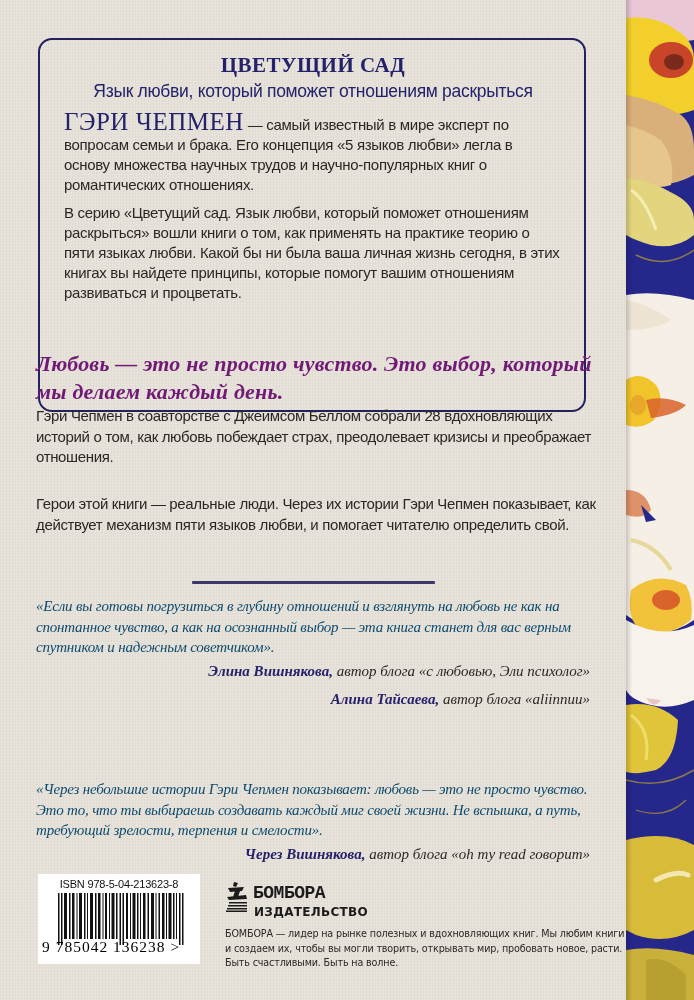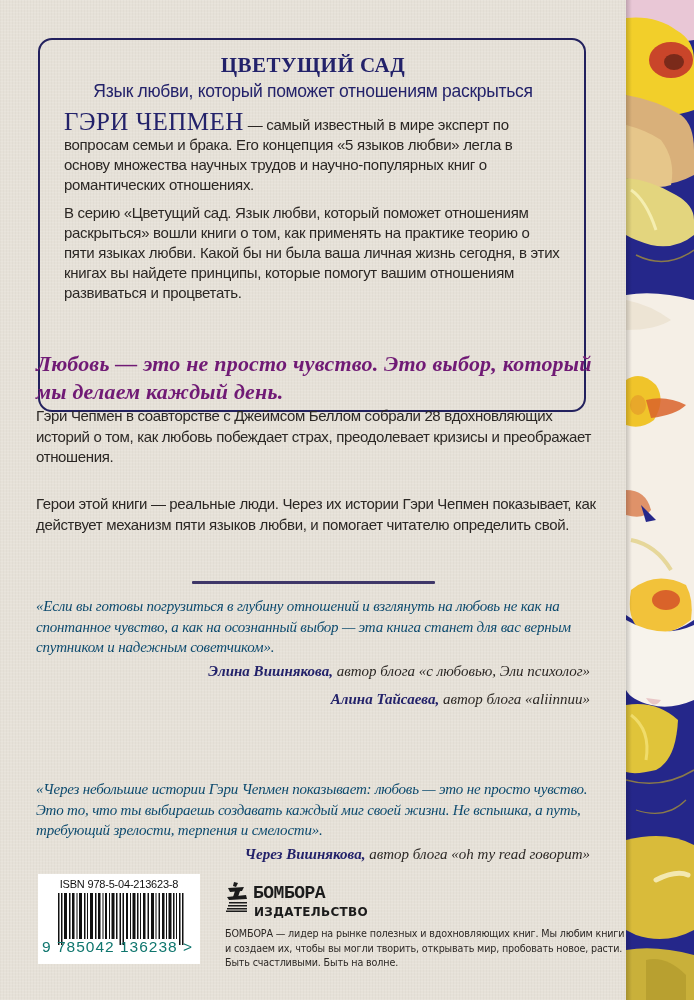--- a/index.html
+++ b/index.html
@@ -70,21 +70,21 @@
     position: absolute; left: 38px; top: 874px; width: 162px; height: 90px;
     background: #ffffff;
   }
   .isbn-text {
     position: absolute; left: 0; top: 4px; width: 162px; text-align: center;
     font-family: "Liberation Sans", sans-serif; font-size: 11px; color: #111; letter-spacing: -0.2px;
   }
   .bars { position: absolute; left: 20px; top: 19px; width: 126px; height: 52px; }
   .barcode-digits {
     position: absolute; left: 4px; top: 64px; width: 158px;
-    font-family: Liberation Sans, sans-serif; font-size: 15.5px; color: #0f766e;
+    font-family: Liberation Serif, serif; font-size: 15.5px; color: #000000;
     letter-spacing: 1px; white-space: nowrap;
   }
 
   
   .publisher-logo { position: absolute; left: 226px; top: 880px; width: 130px; height: 40px; }
   .logo-mark { position: absolute; left: 0; top: 2px; width: 22px; height: 30px; }
   .logo-name {
     position: absolute; left: 27px; top: 3px; font-family: Liberation Mono, monospace;
     font-weight: bold; font-size: 18px; color: #1b1b1b; letter-spacing: -0.5px;
   }

